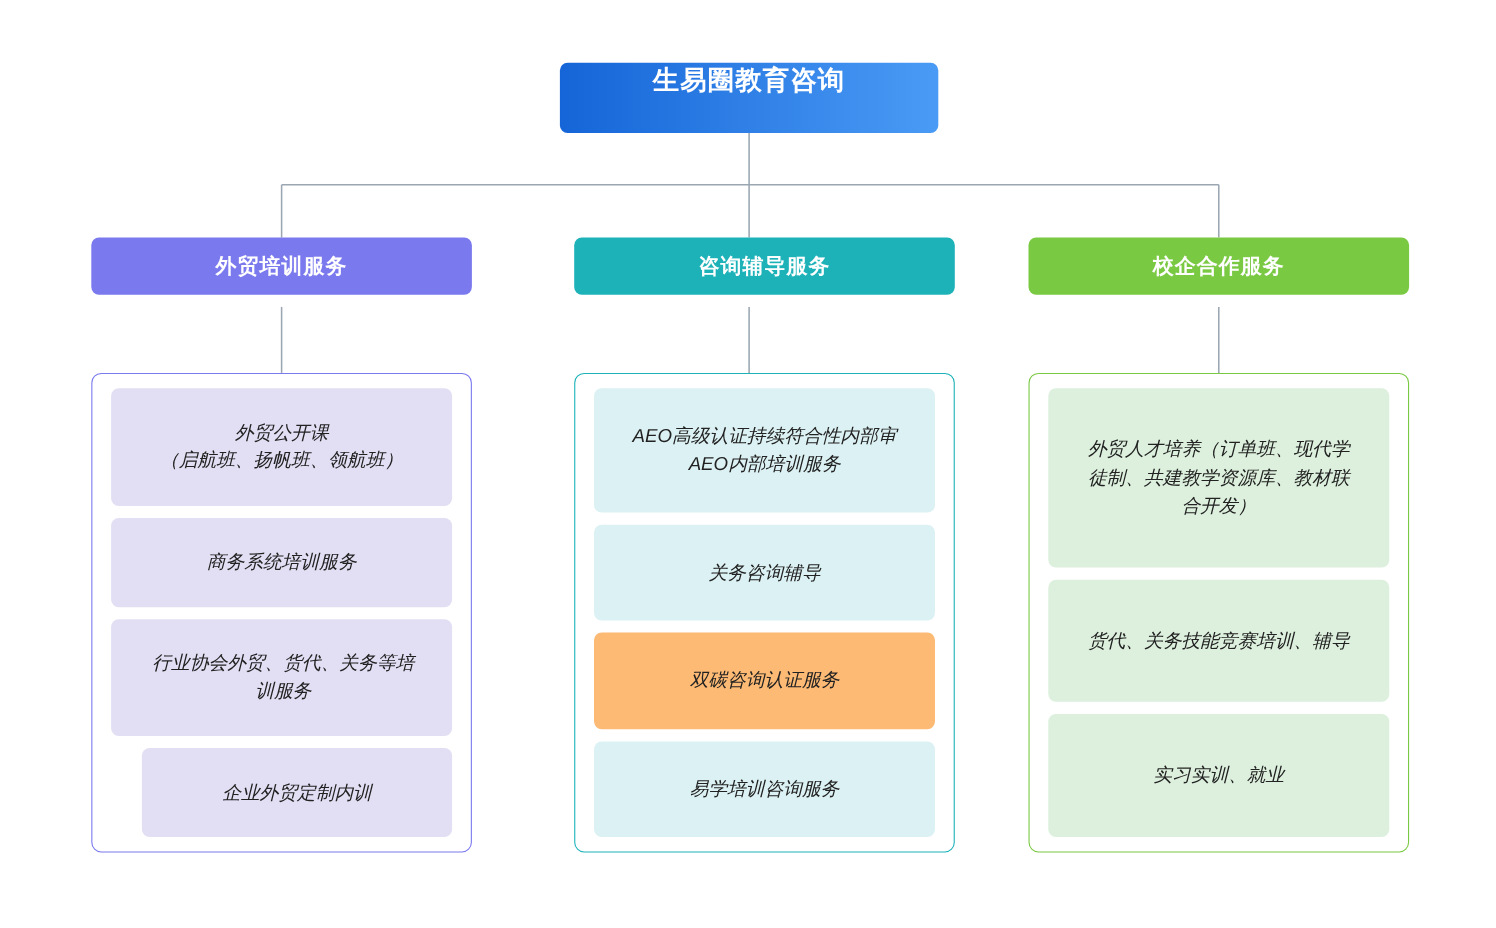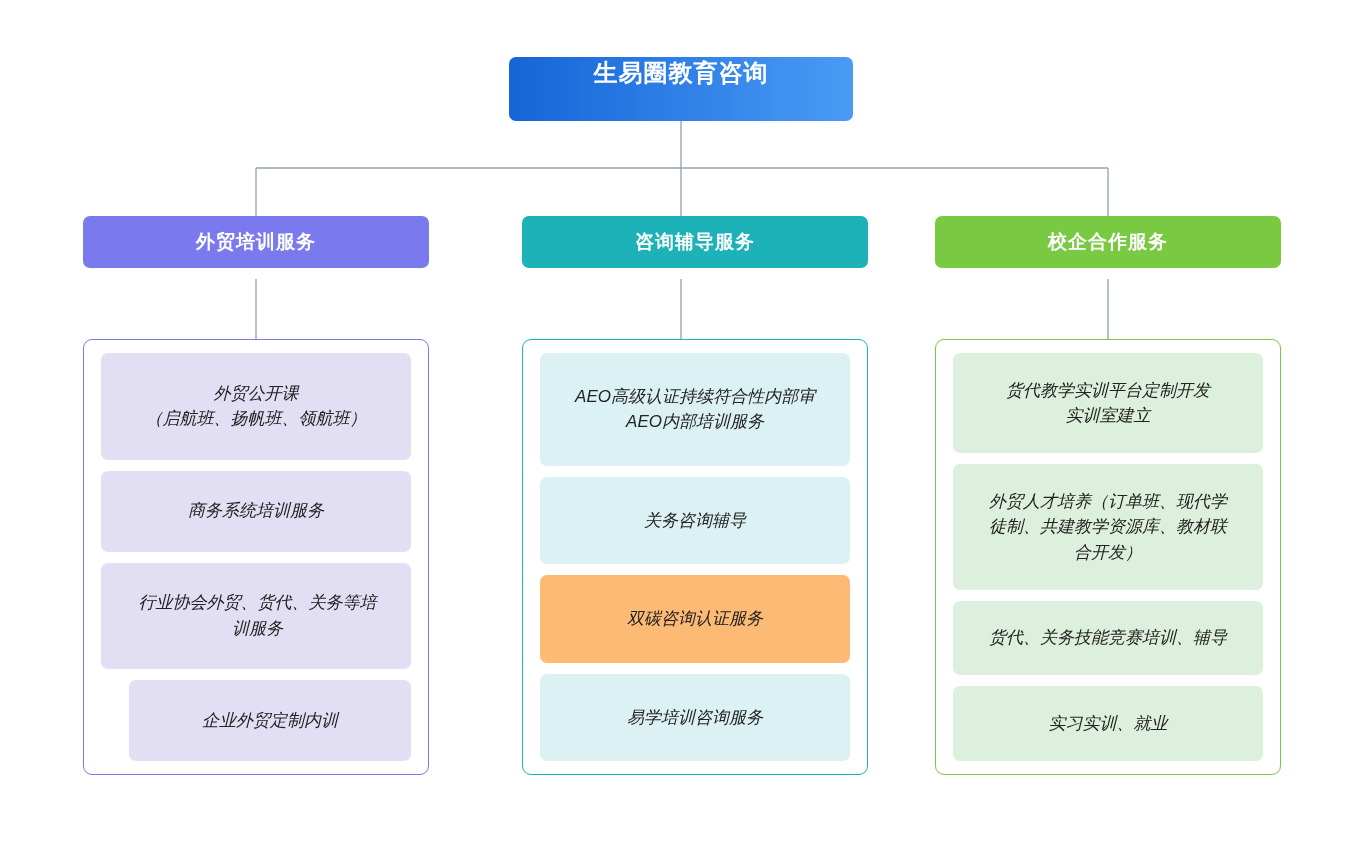--- a/index.html
+++ b/index.html
@@ -183,26 +183,20 @@
       </div>
   </div>
 
   <div class="column col-2">
     <div class="col-header" style="background: rgb(122, 201, 67);">
       <span>校企合作服务</span>
     </div>
     <div class="col-body" style="border-color: rgb(122, 201, 67);">
         <div class="leaf" style="background: rgb(220, 240, 221);">
           <div>
-            <span class="leaf-line">货代教学实训平台定制开发</span>
-            <span class="leaf-line">实训室建立</span>
-          </div>
-        </div>
-        <div class="leaf" style="background: rgb(220, 240, 221);">
-          <div>
             <span class="leaf-line">外贸人才培养（订单班、现代学</span>
             <span class="leaf-line">徒制、共建教学资源库、教材联</span>
             <span class="leaf-line">合开发）</span>
           </div>
         </div>
         <div class="leaf" style="background: rgb(220, 240, 221);">
           <div>
             <span class="leaf-line">货代、关务技能竞赛培训、辅导</span>
           </div>
         </div>

